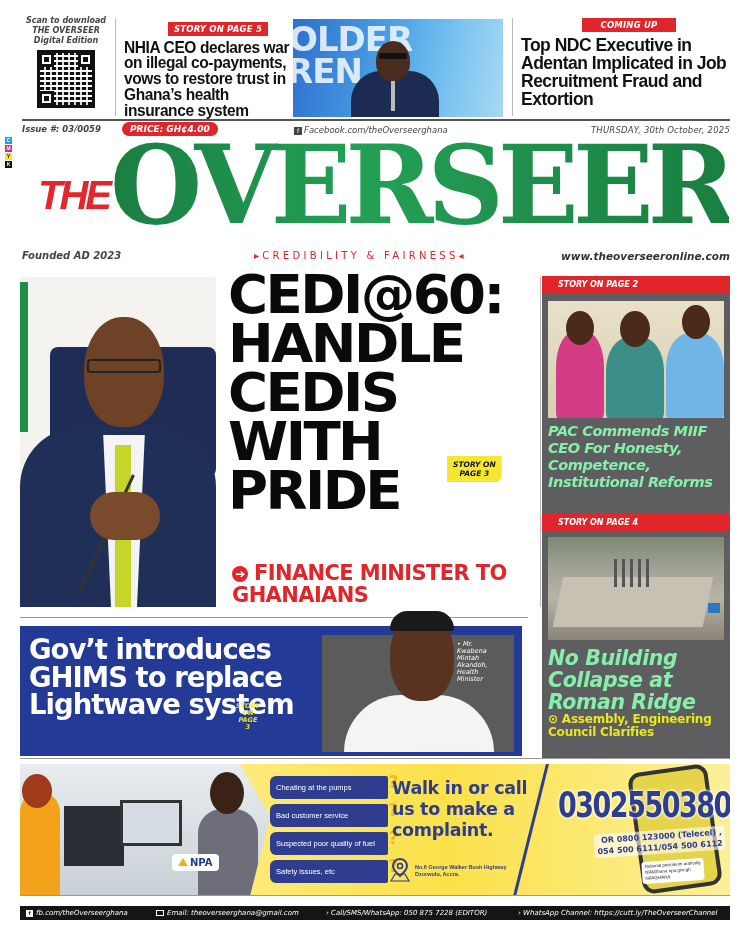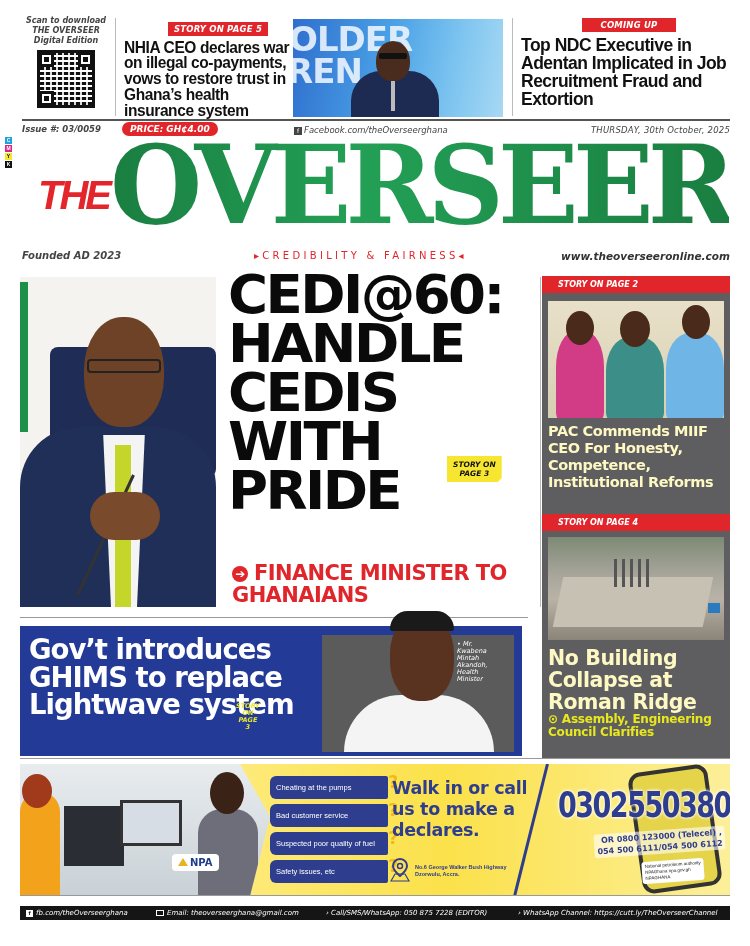--- a/index.html
+++ b/index.html
@@ -80,21 +80,21 @@
   .story-yellow { left: 447px; top: 456px; background:#f6e630; padding:4px 6px; font-family:"DejaVu Sans",sans-serif; font-weight:bold; font-style:italic; font-size:7.5px; line-height:9px; text-align:center; clip-path: polygon(0 0,100% 0,100% 85%,93% 100%,0 100%); }
   .subhead { left: 232px; top: 562px; width: 290px; font-family:"DejaVu Sans",sans-serif; font-weight:bold; color:#e0252b; font-size:21px; line-height:22px; letter-spacing:-.6px; }
   .subhead .arrow { display:inline-block; width:16px; height:16px; border-radius:50%; background:#e0252b; color:#fff; font-size:12px; line-height:16px; text-align:center; vertical-align: 2px; margin-right:6px; }
 
   
   .side { left: 542px; width: 188px; background:#5e5e60; }
   .side-tag { background:#e0252b; color:#fff; font-family:"DejaVu Sans",sans-serif; font-weight:bold; font-style:italic; font-size:8px; padding:4px 0 4px 16px; }
   .side1 { top: 276px; height: 238px; }
   .side1 .photo { position:absolute; left:6px; top:25px; width:176px; height:117px; background: linear-gradient(180deg,#e8e0c8,#d7cfb4); overflow:hidden; }
   .p-person { position:absolute; border-radius: 40% 40% 10% 10%; }
-  .side h3 { position:absolute; left:6px; font-family:"DejaVu Sans",sans-serif; font-weight:bold; color:#fef9c3; letter-spacing:-.4px; }
+  .side h3 { position:absolute; left:6px; font-family:"DejaVu Sans",sans-serif; font-weight:bold; color:#86efac; letter-spacing:-.4px;font-style:italic; }
   .side1 h3 { top: 147px; font-size:14.5px; line-height:17px; width:180px; }
   .side2 { top: 514px; height: 245px; }
   .side2 .photo { position:absolute; left:6px; top:23px; width:176px; height:103px; background: linear-gradient(180deg,#7d8a74 0%,#a6a49a 35%,#b9b3a6 60%,#8a8479 100%); overflow:hidden; }
   .side2 h3 { top: 133px; font-size:20.5px; line-height:22px; width:180px; }
   .side2 .kicker { position:absolute; left:6px; top:199px; width:180px; font-family:"DejaVu Sans",sans-serif; font-weight:bold; font-size:12px; line-height:13px; color:#e8e81e; letter-spacing:-.2px; }
 
   
   .blue-rule { left: 20px; top: 617px; width: 508px; height: 1px; background:#999; }
   .blue-box { left: 20px; top: 626px; width: 502px; height: 130px; background:#233a97; }
   .blue-box h2 { position:absolute; left:9px; top:10px; width:300px; font-family:"DejaVu Sans",sans-serif; font-weight:bold; color:#fff; font-size:27.5px; line-height:27.5px; letter-spacing:-1px; }
@@ -293,21 +293,21 @@
   </div>
   <div class="npa-badge"><span class="mark"></span><span>NPA</span></div>
 
   <div class="ad-list">
     <div class="ad-item">Cheating at the pumps</div>
     <div class="ad-item">Bad customer service</div>
     <div class="ad-item">Suspected poor quality of fuel</div>
     <div class="ad-item">Safety issues, etc</div>
   </div>
 
-  <div class="ad-cta">Walk in or call us to make a declares.</div>
+  <div class="ad-cta">Walk in or call us to make a complaint.</div>
   <svg class="ad-pin" viewBox="0 0 20 24">
     <path d="M10 1 C5 1 3 5 3 8 C3 12 10 18 10 18 C10 18 17 12 17 8 C17 5 15 1 10 1 Z" fill="none" stroke="#2e3d8d" stroke-width="2"></path>
     <circle cx="10" cy="8" r="2.5" fill="none" stroke="#2e3d8d" stroke-width="1.5"></circle>
     <path d="M1 23 L5 16 L15 16 L19 23 Z" fill="none" stroke="#2e3d8d" stroke-width="1.2"></path>
   </svg>
   <div class="ad-address">
     <div>No.6 George Walker Bush Highway</div>
     <div>Dzorwulu, Accra.</div>
   </div>
 

